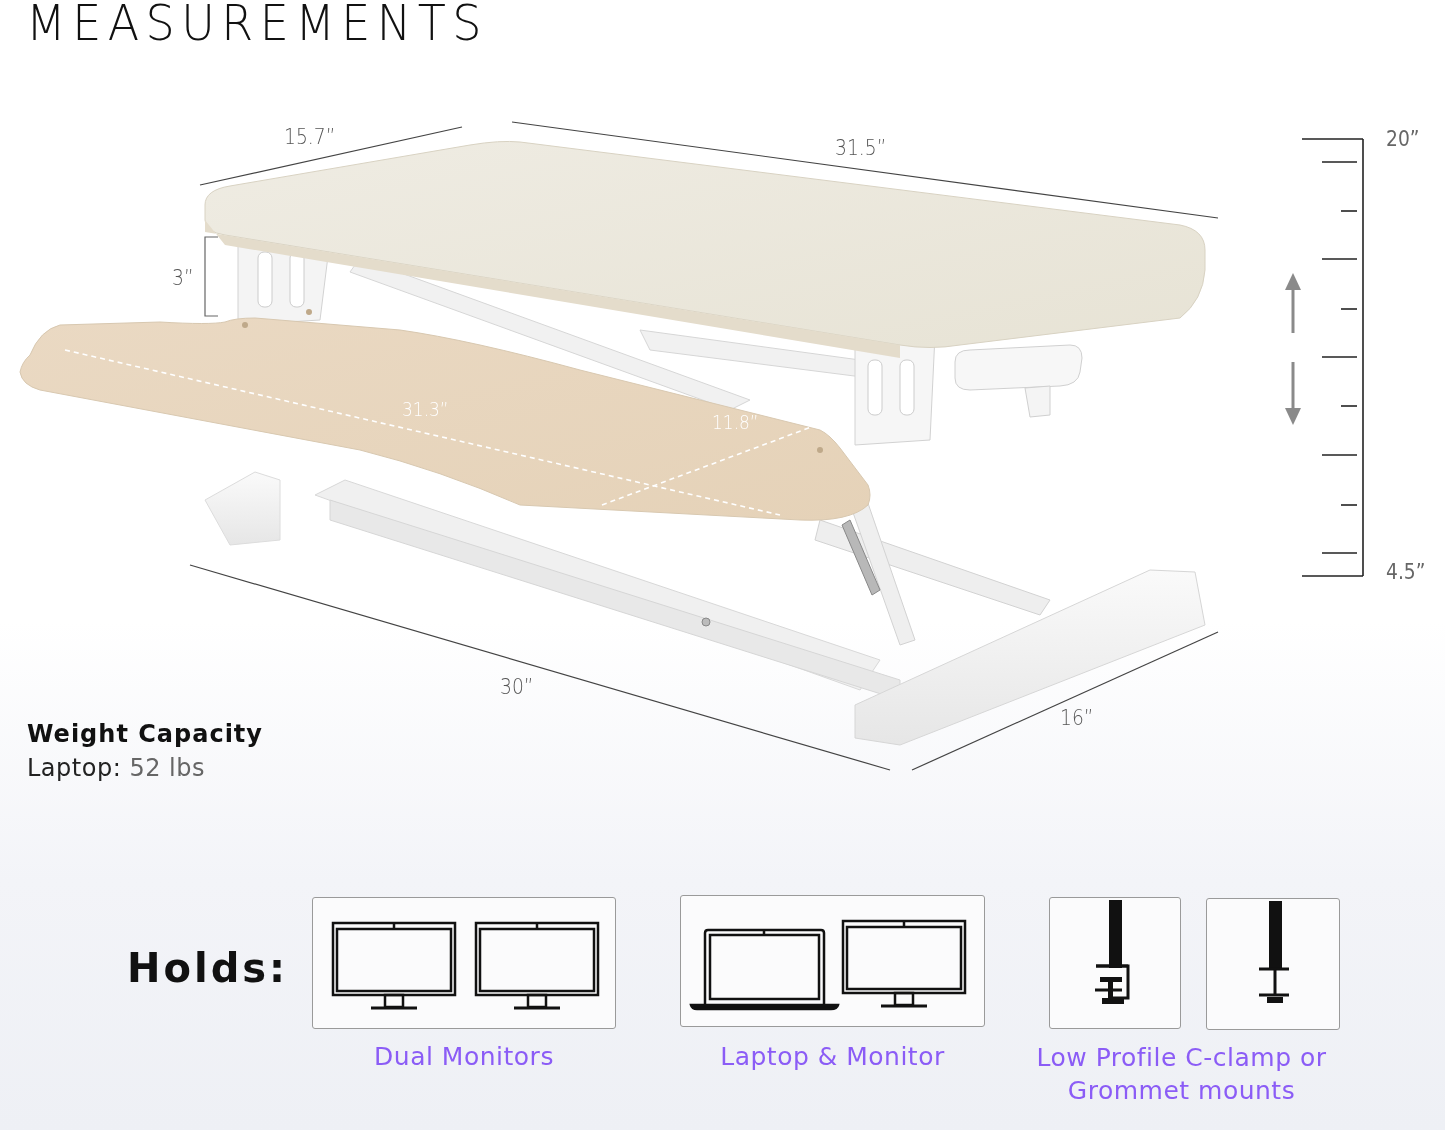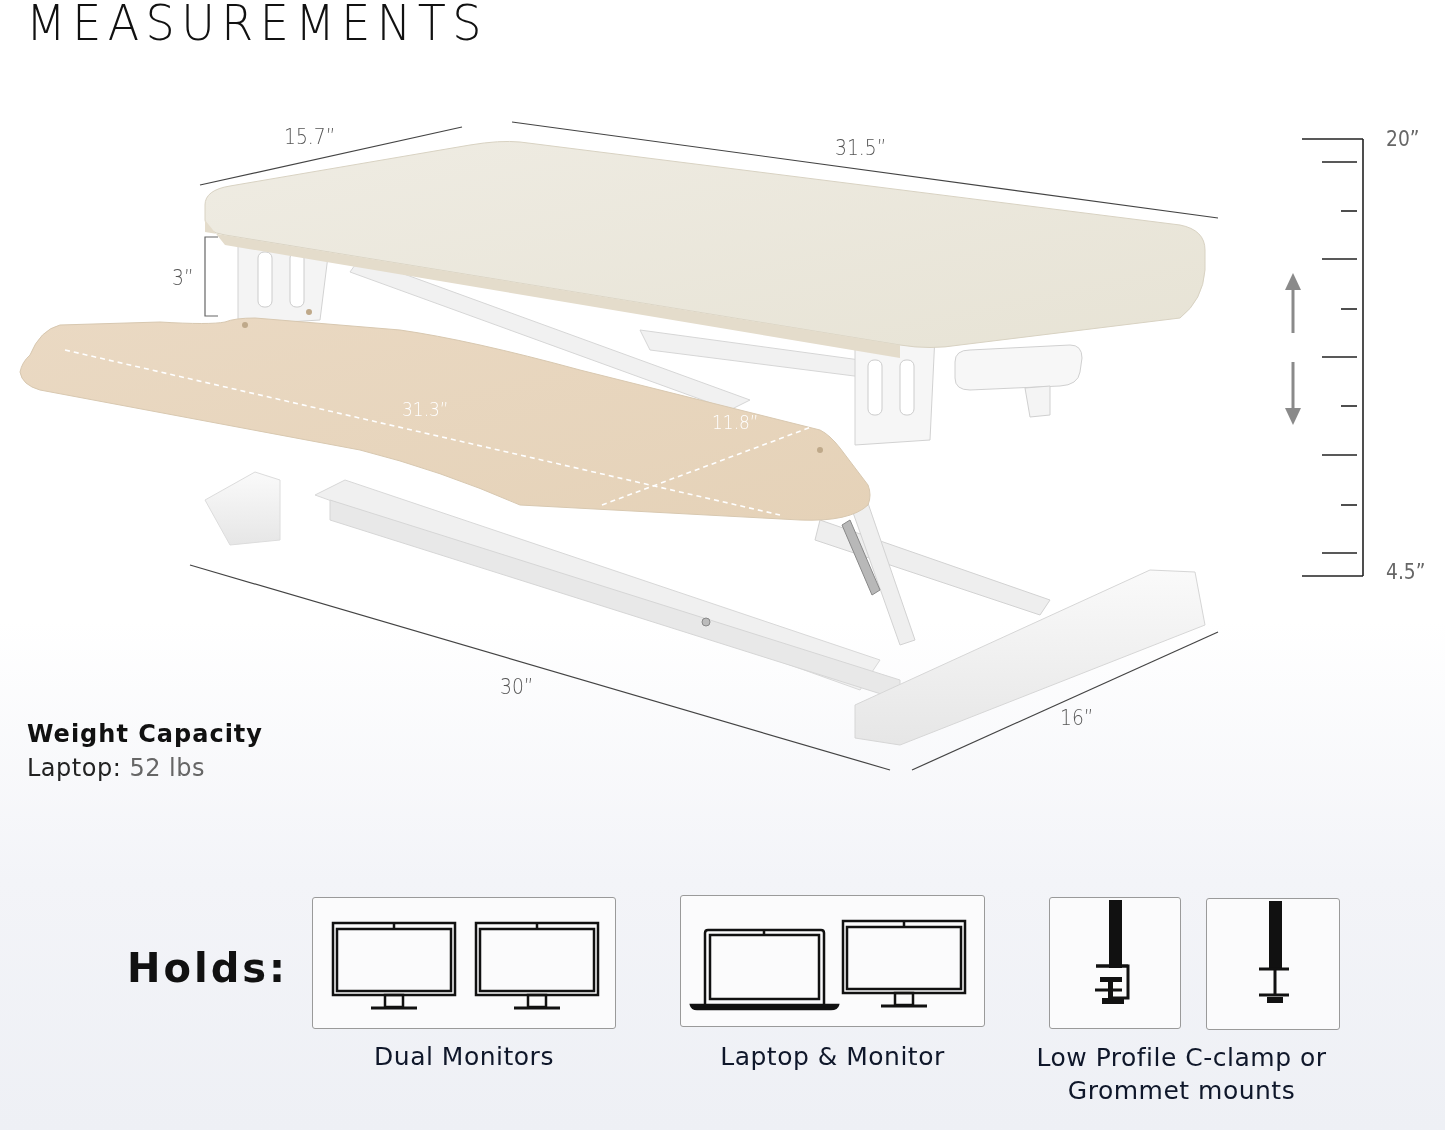--- a/index.html
+++ b/index.html
@@ -24,21 +24,21 @@
   .weight-block { left: 27px; top: 720px; font-family: "DejaVu Sans", sans-serif; }
   .weight-title { font-size: 24px; font-weight: bold; letter-spacing: 1px; color: #111; margin: 0 14px 4px 0; }
   .weight-line { font-size: 24px; color: #222; line-height: 33px; letter-spacing: 0.5px; }
   .weight-line .val { color: #666; }
   .holds { left: 87px; top: 945px; font-size: 40px; font-weight: bold; letter-spacing: 3px; font-family: "DejaVu Sans", sans-serif; color: #111; margin-left: 40px; }
   .card {
     position: absolute; border: 1.5px solid #9a9a9a; border-radius: 3px; background: #fbfbfc; box-sizing: border-box;
   }
   .card svg { position: absolute; left: 0; top: 0; }
   .caption {
-    position: absolute; text-align: center; font-size: 25px; line-height: 33px; color: #0f172a;
+    position: absolute; text-align: center; font-size: 25px; line-height: 33px; color: #8b5cf6;
     font-family: "DejaVu Sans", sans-serif; letter-spacing: 0.5px;
   }
 </style>
 </head>
 <body>
 
 <div class="abs title">MEASUREMENTS</div>
 
 <svg class="full" width="1445" height="1130" viewBox="0 0 1445 1130">
   <defs>

